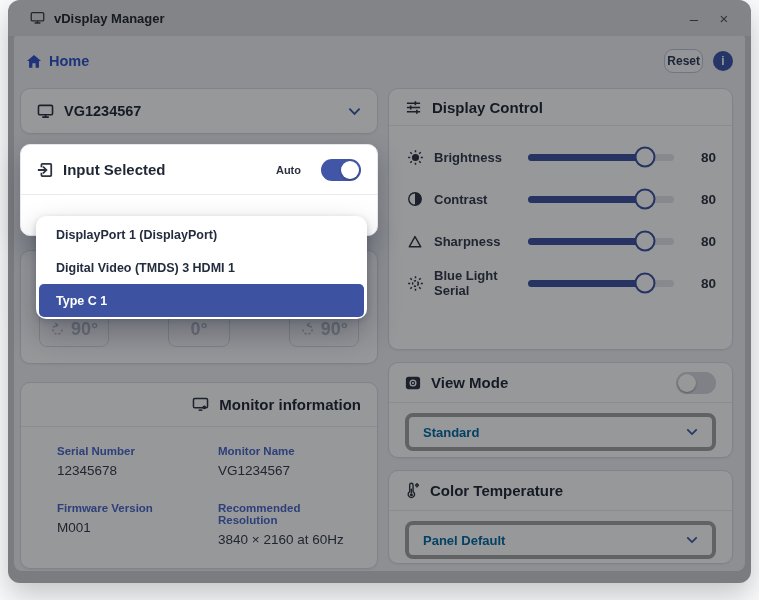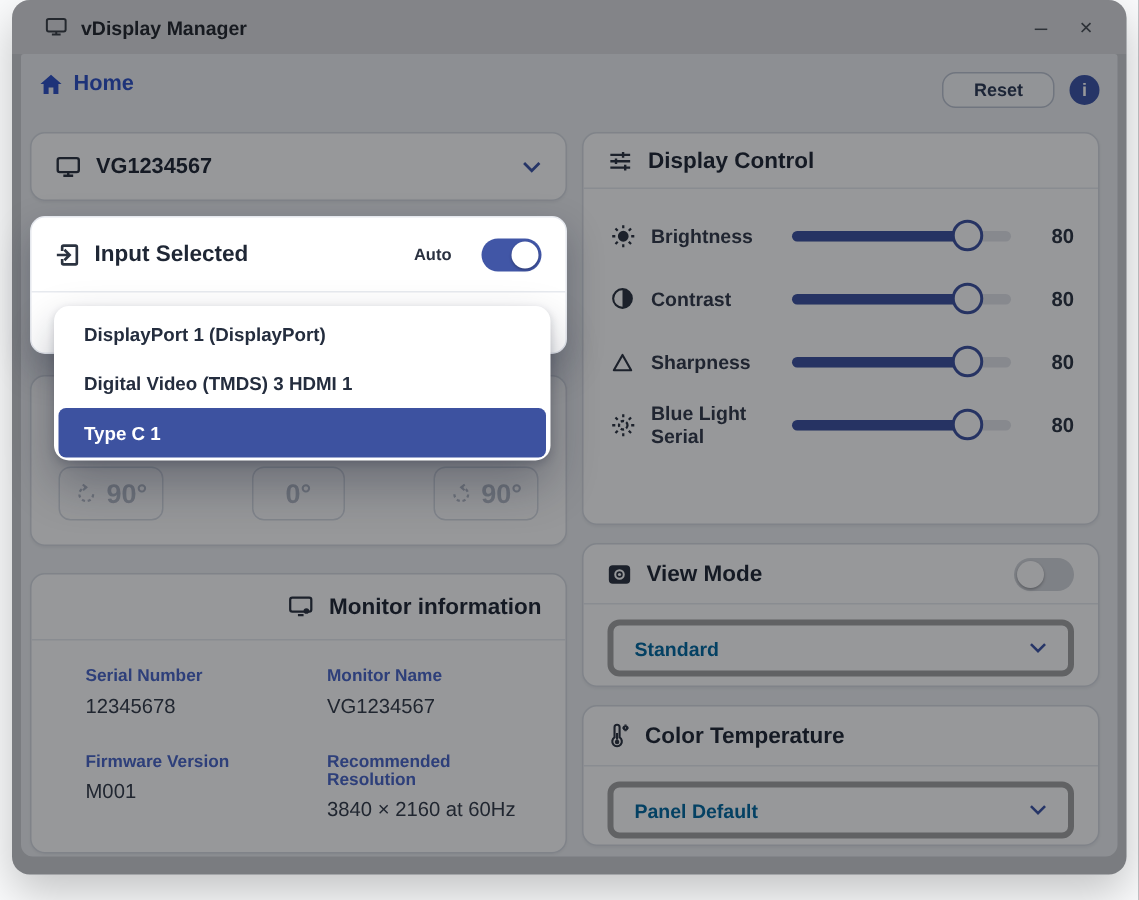--- a/index.html
+++ b/index.html
@@ -13,24 +13,24 @@
             background:#dcdde0;display:flex;align-items:center;padding:4px 12px;}
   .titlebar .app-icon{margin-left:10px;color:#3a3f46;display:flex;}
   .titlebar .app-title{margin-left:9px;font-size:13px;font-weight:700;color:#23272e;}
   .titlebar .spacer{flex:1;}
   .tb-btn{width:30px;height:26px;display:flex;align-items:center;justify-content:center;
           color:#4b5057;font-size:15px;cursor:default;}
 
   .panel{position:absolute;left:6px;right:6px;top:36px;bottom:12px;background:#eef0f3;
          border-radius:2px 2px 8px 8px;}
 
-  .nav-row{position:absolute;top:12px;left:12px;right:12px;height:26px;display:flex;align-items:flex-start;}
+  .nav-row{position:absolute;top:12px;left:12px;right:12px;height:26px;display:flex;align-items:center;}
   .home-link{display:flex;align-items:center;gap:7px;color:#2f52c7;font-size:14.5px;font-weight:700;}
   .nav-right{margin-left:auto;display:flex;align-items:center;gap:10px;}
-  .reset-btn{height:24px;padding:0 20px;border:1.5px solid #bcc3d0;border-radius:9px;
+  .reset-btn{height:24px;padding:0 2px;border:1.5px solid #bcc3d0;border-radius:9px;
              background:rgba(255,255,255,.55);font-size:12px;font-weight:700;color:#2c3a55;
              display:flex;align-items:center;}
   .info-btn{width:20px;height:20px;border-radius:50%;background:#3d55a8;color:#fff;
             font-size:12px;font-weight:700;display:flex;align-items:center;justify-content:center;}
 
   .col-left{position:absolute;left:6px;top:52px;width:358px;}
   .col-right{position:absolute;left:374px;top:52px;width:345px;}
 
   .card{background:#fff;border:1px solid #d7dbe2;border-radius:10px;box-shadow:0 1px 2px rgba(16,24,40,.05);}
   .card-header{display:flex;align-items:center;gap:10px;padding:0 16px;border-bottom:1px solid #e7eaef;}
@@ -45,21 +45,21 @@
               box-shadow:0 10px 24px rgba(15,23,42,.28);border:1px solid #e5e8ee;}
   .card-input .card-header{height:50px;}
   .auto-label{margin-left:auto;font-size:11px;font-weight:600;color:#2a3140;}
 
   .toggle{width:40px;height:22px;border-radius:11px;background:#d4d7dc;position:relative;flex:0 0 auto;}
   .toggle .knob{position:absolute;top:2px;left:2px;width:18px;height:18px;border-radius:50%;
                 background:#fff;box-shadow:0 1px 2px rgba(0,0,0,.3);transition:left .1s;}
   .toggle.on{background:#4156a6;}
   .toggle.on .knob{left:20px;}
 
-  .dropdown{position:absolute;left:28px;top:204px;width:331px;z-index:70;background:#fff;
+  .dropdown{position:absolute;left:28px;top:216px;width:331px;z-index:70;background:#fff;
             border-radius:10px;padding:2px 3px;
             box-shadow:0 16px 32px rgba(15,23,42,.32),0 2px 6px rgba(15,23,42,.18);}
   .dd-item{height:33px;display:flex;align-items:center;padding:0 17px;border-radius:5px;
            font-size:12.5px;font-weight:600;color:#242d3e;}
   .dd-item.selected{background:var(--primary);color:#fff;}
 
   .card-rotation{margin-top:14px;height:114px;position:relative;}
   .rot-row{position:absolute;left:18px;right:18px;bottom:16px;display:flex;justify-content:space-between;}
   .rot-btn{height:36px;min-width:62px;padding:0 10px;border:1px solid #dadee5;border-radius:8px;
            display:flex;align-items:center;justify-content:center;gap:6px;background:#fff;

